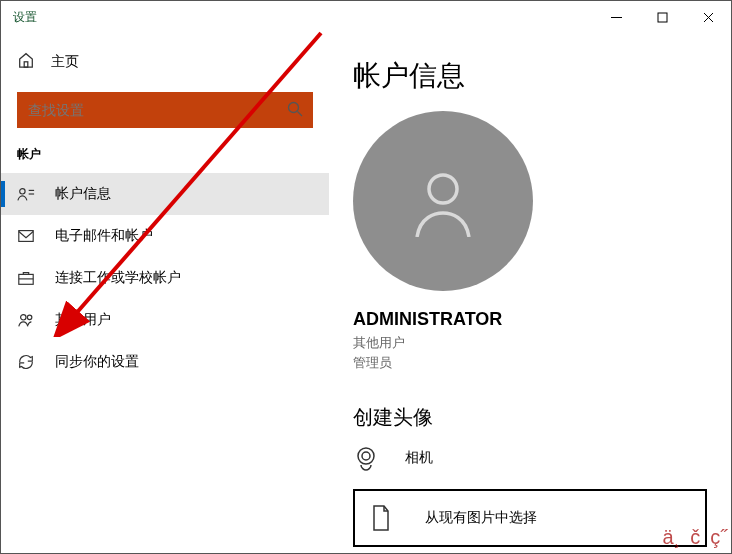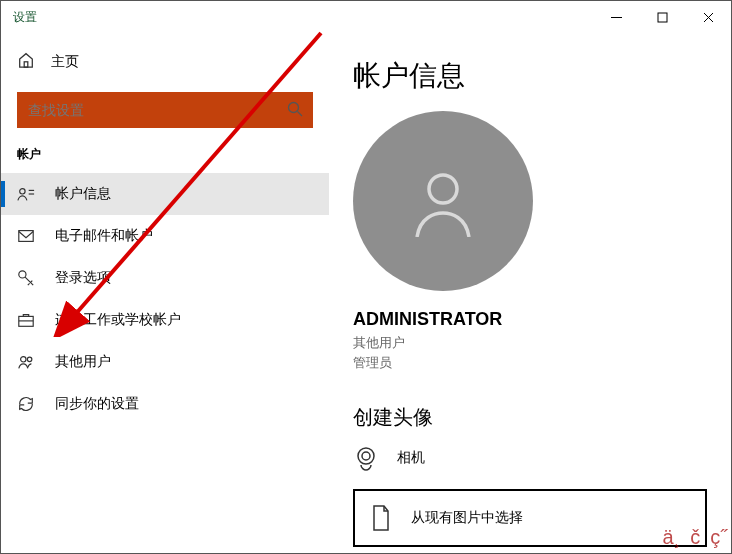--- a/index.html
+++ b/index.html
@@ -34,24 +34,24 @@
 .main { flex: 1; padding: 24px 24px 0 24px; border-left: 0; }
 .page-title { font-size: 28px; font-weight: 300; margin-bottom: 16px; }
 .avatar { width: 180px; height: 180px; border-radius: 50%; background: #8e8e8e; display: flex; align-items: center; justify-content: center; margin-bottom: 18px; }
 .avatar svg { width: 72px; height: 72px; }
 .username { font-size: 18px; font-weight: 600; }
 .acct-type { font-size: 13px; color: #666; margin-top: 4px; }
 .acct-role { font-size: 13px; color: #666; margin-top: 2px; }
 
 .section-h { font-size: 20px; font-weight: 400; margin-top: 32px; margin-bottom: 14px; }
 
-.cam-row { display: flex; align-items: center; gap: 18px; font-size: 14px; margin-bottom: 18px; }
+.cam-row { display: flex; align-items: center; gap: 26px; font-size: 14px; margin-bottom: 18px; }
 .cam-row .ic { width: 26px; height: 26px; }
 
-.browse-box { border: 2px solid #000; padding: 14px 16px; display: flex; align-items: center; gap: 20px; font-size: 14px; }
+.browse-box { border: 2px solid #000; padding: 14px 16px; display: flex; align-items: center; gap: 34px; font-size: 14px; }
 .browse-box .ic { width: 20px; height: 26px; }
 
 .arrow-annot { position: absolute; pointer-events: none; }
 
 .watermark { position: absolute; right: 4px; bottom: 4px; display: flex; gap: 10px; font-size: 20px; color: #a40000; opacity: .7; }
 </style>
 </head>
 <body>
 
 <div class="titlebar">
@@ -118,29 +118,20 @@
     <div class="nav-item">
       <span class="icon">
         <svg viewBox="0 0 20 20" fill="none" stroke="#333" stroke-width="1.3">
             <rect x="2" y="4" width="16" height="12"></rect>
             <path d="M2 5l8 7 8-7"></path>
           </svg>
       </span>
       <span>电子邮件和帐户</span>
     </div>
 
-    <div class="nav-item">
-      <span class="icon">
-        <svg viewBox="0 0 20 20" fill="none" stroke="#333" stroke-width="1.3">
-            <circle cx="6" cy="6" r="4"></circle>
-            <path d="M9 9l9 9m-3-3l2-2m-5 5l2-2"></path>
-          </svg>
-      </span>
-      <span>登录选项</span>
-    </div>
 
     <div class="nav-item">
       <span class="icon">
         <svg viewBox="0 0 20 20" fill="none" stroke="#333" stroke-width="1.3">
             <rect x="2" y="6" width="16" height="11"></rect>
             <path d="M7 6V4h6v2"></path>
             <line x1="2" y1="11" x2="18" y2="11"></line>
           </svg>
       </span>
       <span>连接工作或学校帐户</span>

